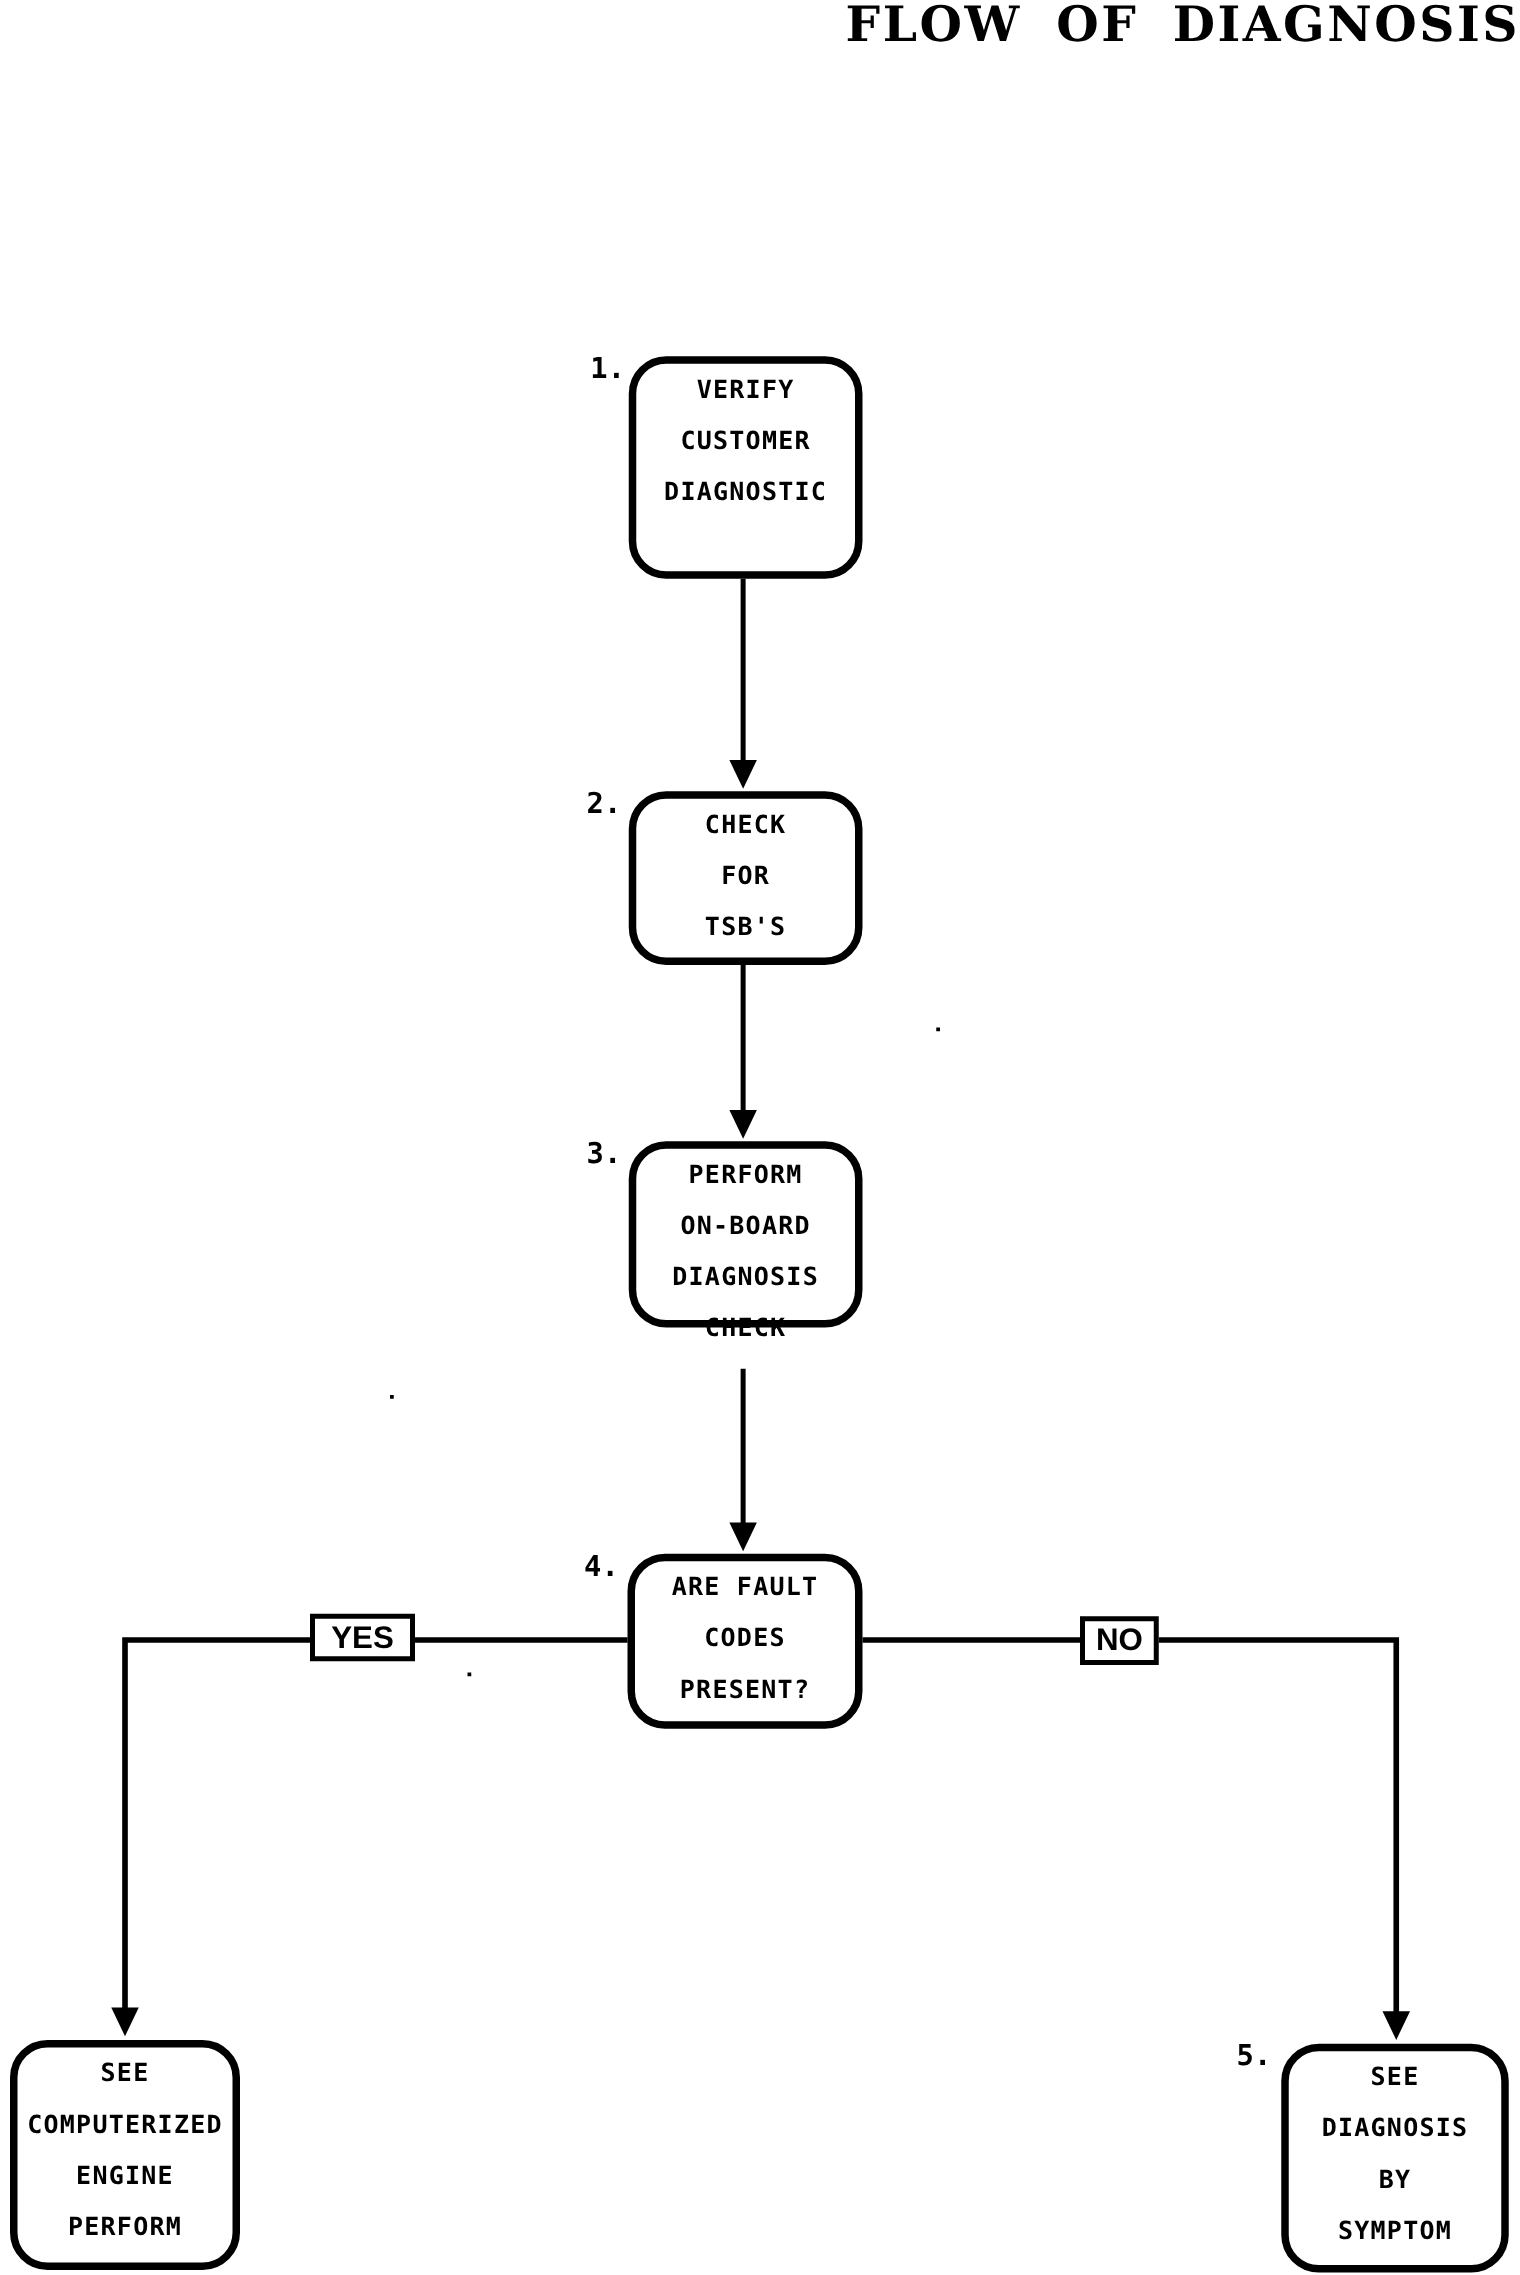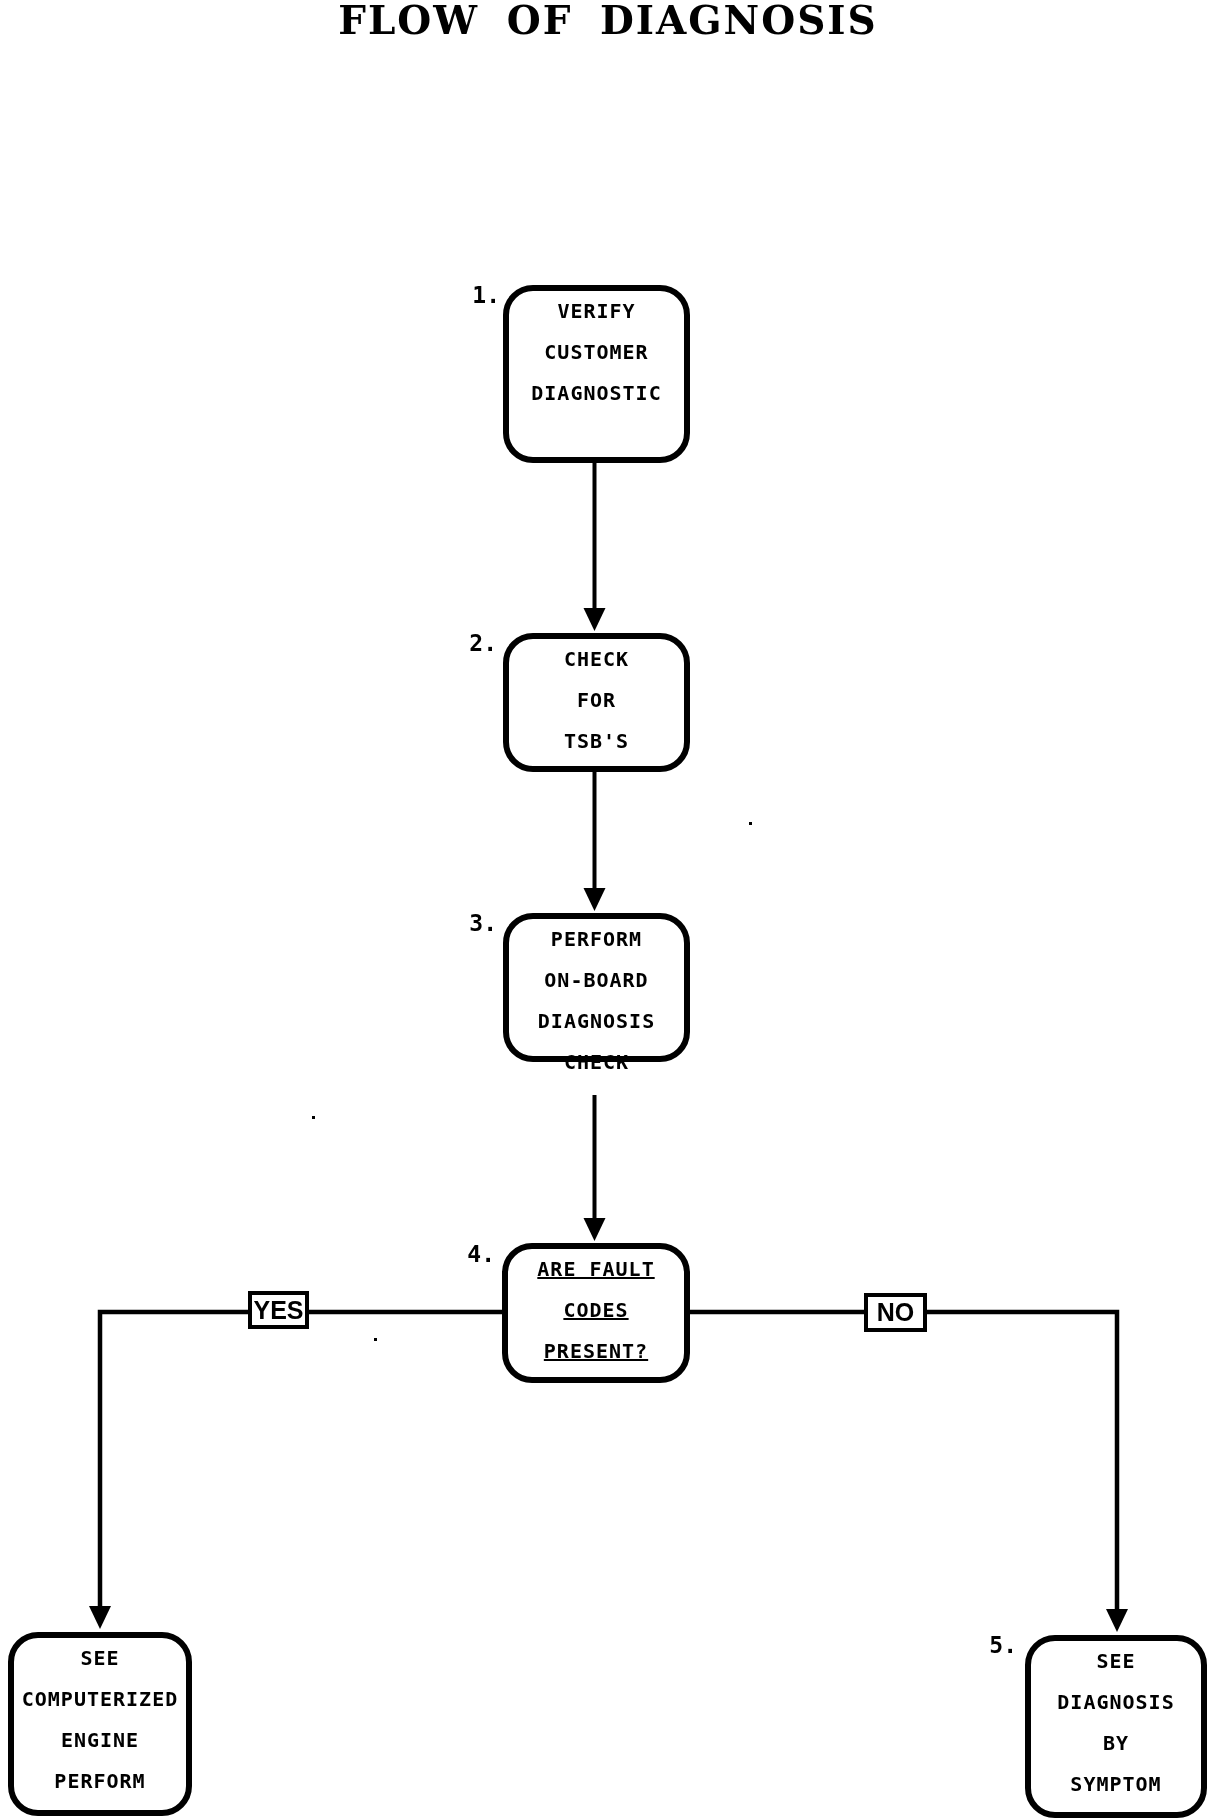--- a/index.html
+++ b/index.html
@@ -5,21 +5,21 @@
   :root { --ink:#000000; --paper:#ffffff; }
   html,body { margin:0; padding:0; background:var(--paper); }
   .page {
     position:relative; width:1216px; height:1820px;
     background:var(--paper); overflow:hidden;
     color:var(--ink);
   }
   .wires { position:absolute; left:0; top:0; width:1216px; height:1820px; color:var(--ink); }
   .title {
     position:absolute; top:0; left:0; width:1216px; margin:0;
-    text-align:center;
+    text-align:right;
     font-family:"DejaVu Serif", serif; font-weight:bold;
     font-size:39px; line-height:40px; letter-spacing:2px; word-spacing:12px;
     color:var(--ink);
   }
   .node {
     position:absolute; box-sizing:border-box;
     border:6px solid var(--ink); border-radius:30px; background:var(--paper);
     display:flex; flex-direction:column; align-items:center; justify-content:flex-start;
     font-family:"DejaVu Sans Mono", monospace; font-weight:bold;
     font-size:20px; line-height:41px; letter-spacing:1px;
@@ -31,27 +31,27 @@
     font-family:"DejaVu Sans Mono", monospace; font-weight:bold;
     font-size:23px; line-height:25px; color:var(--ink);
   }
   .branch-label {
     position:absolute; box-sizing:border-box;
     border:4px solid var(--ink); background:var(--paper);
     text-align:center;
     font-family:"Liberation Sans", sans-serif; font-weight:bold;
     font-size:25px; color:var(--ink);
   }
-  #yes-label { left:248px; top:1291px; width:61px; height:38px; line-height:30px; }
+  #yes-label { left:248px; top:1291px; width:84px; height:38px; line-height:30px; }
   #no-label  { left:864px; top:1293px; width:63px; height:39px; line-height:31px; }
 
   #node-1 { left:503px;  top:285px;  width:187px; height:178px; }
   #node-2 { left:503px;  top:633px;  width:187px; height:139px; }
   #node-3 { left:503px;  top:913px;  width:187px; height:149px; }
-  #node-4 { left:502px;  top:1243px; width:188px; height:140px;text-decoration:underline; }
+  #node-4 { left:502px;  top:1243px; width:188px; height:140px; }
   #node-L { left:8px;    top:1632px; width:184px; height:184px; }
   #node-5 { left:1025px; top:1635px; width:182px; height:183px; }
 
   #num-1 { left:440px; top:283px; }
   #num-2 { left:437px; top:631px; }
   #num-3 { left:437px; top:911px; }
   #num-4 { left:435px; top:1242px; }
   #num-5 { left:957px; top:1633px; }
 </style>
 </head>

